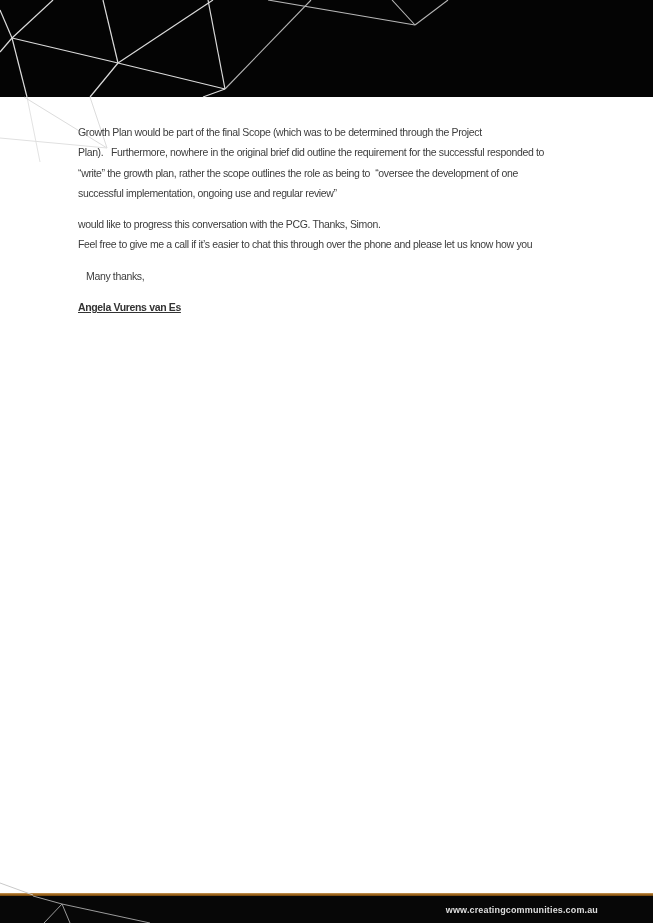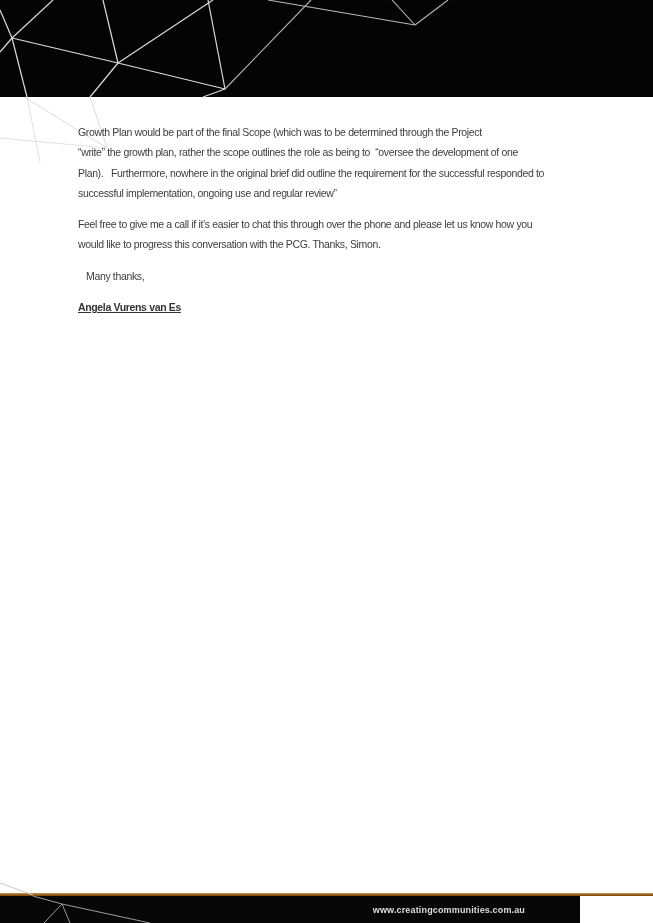--- a/index.html
+++ b/index.html
@@ -46,21 +46,21 @@
   
   .footer-accent {
     position: absolute;
     top: 893px; left: 0;
     width: 653px; height: 3px;
     background: linear-gradient(180deg, #c79a5e 0%, #9a6118 55%, #6e4612 100%);
   }
   .footer-bar {
     position: absolute;
     top: 896px; left: 0;
-    width: 580px; height: 27px;
+    width: 653px; height: 27px;
     background: #070707;
     display: flex;
     align-items: center;
     justify-content: flex-end;
     padding-right: 55px;
     box-sizing: border-box;
   }
   .footer-url {
     position: relative;
     z-index: 2;
@@ -112,27 +112,27 @@
         <line x1="24" y1="97" x2="107" y2="148" stroke="#dcdcdc"></line>
         <line x1="90" y1="97" x2="107" y2="148" stroke="#dcdcdc"></line>
         <line x1="0" y1="138" x2="107" y2="148" stroke="#e0e0e0"></line>
       </g>
     </g>
   </svg>
 
   <div class="letter">
     <div class="para">
       <div class="text-line">Growth Plan would be part of the final Scope (which was to be determined through the Project</div>
+      <div class="text-line">Plan).   Furthermore, nowhere in the original brief did outline the requirement for the successful responded to</div>
       <div class="text-line">“write” the growth plan, rather the scope outlines the role as being to  “oversee the development of one</div>
-      <div class="text-line">Plan).   Furthermore, nowhere in the original brief did outline the requirement for the successful responded to</div>
       <div class="text-line">successful implementation, ongoing use and regular review”</div>
     </div>
     <div class="para">
+      <div class="text-line">would like to progress this conversation with the PCG. Thanks, Simon.</div>
       <div class="text-line">Feel free to give me a call if it’s easier to chat this through over the phone and please let us know how you</div>
-      <div class="text-line">would like to progress this conversation with the PCG. Thanks, Simon.</div>
     </div>
     <div class="signoff">
       <div class="text-line">Many thanks,</div>
     </div>
     <div class="signature-name">
       <div class="text-line">Angela Vurens van Es</div>
     </div>
   </div>
 
   <div class="footer-accent"></div>

